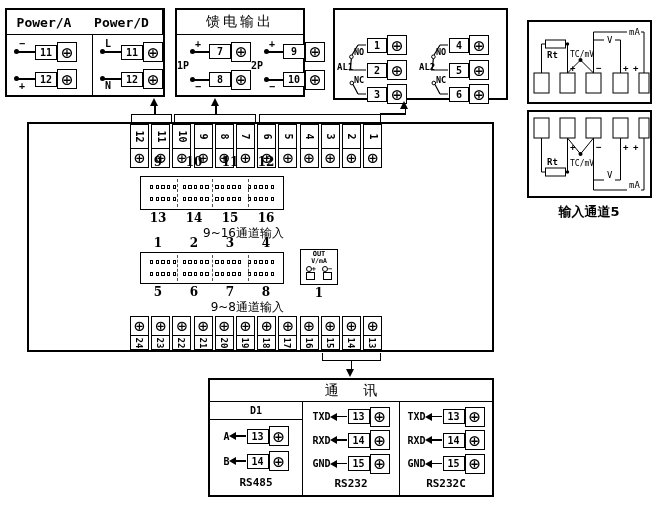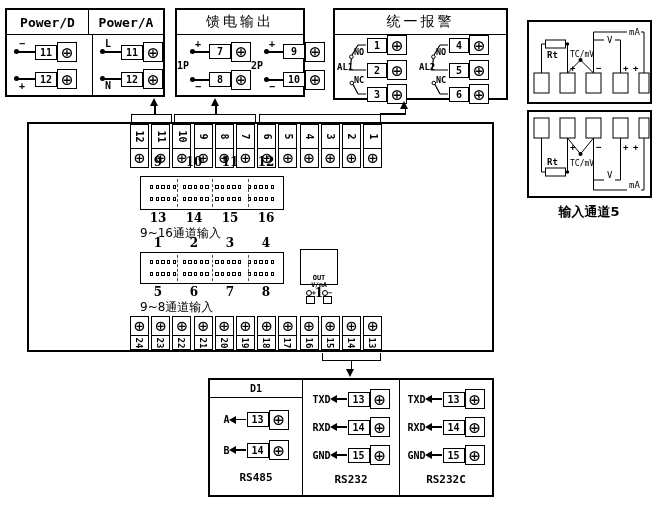--- a/index.html
+++ b/index.html
@@ -37,21 +37,21 @@
   .hline{position:absolute;height:1.5px;background:#000;}
   .tri-up{position:absolute;width:0;height:0;border-left:4.5px solid transparent;border-right:4.5px solid transparent;border-bottom:8px solid #000;}
   .tri-dn{position:absolute;width:0;height:0;border-left:4.5px solid transparent;border-right:4.5px solid transparent;border-top:8px solid #000;}
   
   .conn{position:absolute;border:1.2px solid #000;box-sizing:border-box;display:flex;flex-direction:column;justify-content:space-evenly;padding:0 9px;}
   .pins{display:flex;gap:2.4px;}
   .pin{width:4px;height:4px;border:1px solid #000;box-sizing:border-box;display:inline-block;}
   .dashsep{position:absolute;border-left:1px dashed #555;top:2px;bottom:2px;}
   .clabels{position:absolute;display:flex;font-size:12px;font-weight:bold;font-family:"DejaVu Serif", serif;}
   .clabels span{flex:1;text-align:center;}
-  .caption{position:absolute;text-align:left;font-size:12px;font-family:"DejaVu Sans", sans-serif;}
+  .caption{position:absolute;text-align:right;font-size:12px;font-family:"DejaVu Sans", sans-serif;}
   
   .al-label{position:absolute;font-size:9px;font-weight:bold;}
   .al-txt{position:absolute;font-size:8.5px;font-weight:bold;}
   .trow{position:absolute;display:flex;align-items:center;}
   
   .warrow{position:relative;width:15px;height:1.4px;background:#000;margin:0 1px;}
   .ahead{position:absolute;left:-2px;top:-3.3px;width:0;height:0;border-top:4px solid transparent;border-bottom:4px solid transparent;border-right:7px solid #000;}
   .ccol{display:flex;flex-direction:column;box-sizing:border-box;}
   .chead{height:17px;border-bottom:1.2px solid #000;display:flex;align-items:center;justify-content:center;font-size:10px;font-weight:bold;}
   .cbody{flex:1;display:flex;flex-direction:column;justify-content:space-evenly;align-items:center;padding:1px 0;}
@@ -60,22 +60,22 @@
   .watermark{position:absolute;font-size:26px;font-weight:bold;color:#d9d9d9;letter-spacing:1px;}
   svg text{font-family:"DejaVu Sans Mono", monospace;}
 </style>
 </head>
 <body>
 
 <div class="canvas">
 
   <div class="box" style="left:5px;top:8px;width:160px;height:89px;">
     <div class="hdr" style="height:24px;display:flex;padding:0;letter-spacing:0;">
+      <div style="flex:1;height:100%;display:flex;align-items:center;justify-content:center;font-size:13px;font-weight:bold;font-family:'DejaVu Sans Mono',monospace;">Power/A</div>
       <div style="width:81px;border-right:1.5px solid #000;height:100%;display:flex;align-items:center;justify-content:center;font-size:13px;font-weight:bold;font-family:'DejaVu Sans Mono',monospace;">Power/D</div>
-      <div style="flex:1;height:100%;display:flex;align-items:center;justify-content:center;font-size:13px;font-weight:bold;font-family:'DejaVu Sans Mono',monospace;">Power/A</div>
     </div>
     <div style="display:flex;height:61px;">
       <div style="width:81px;border-right:1.5px solid #000;display:flex;flex-direction:column;justify-content:space-evenly;padding-left:8px;">
         <div class="prow">
           <span class="sigwire">
               <span class="dot"></span>
               <span class="sg sg-top">−</span>
             </span>
           <span class="numbox">11</span>
           <span class="screw">⊕</span>
@@ -152,21 +152,20 @@
               </span>
             <span class="numbox">10</span>
             <span class="screw">⊕</span>
           </div>
         </div>
       </div>
     </div>
   </div>
 
   <div class="box" style="left:333px;top:8px;width:175px;height:92px;">
-    <div class="hdr" style="height:24px;">统一报警</div>
 
     <div class="abs" style="left:2px;top:24px;width:78px;height:64px;">
       <span class="al-label" style="left:0;top:28px;">AL1</span>
       <svg class="abs" style="left:11px;top:0;" width="18" height="64" viewBox="0 0 18 64">
         <path d="M10,11 H18 M4,21 L10,11 M1,36 H18 M2,36 L3.4,24.6 M5,50.5 L10,60 M10,60 H18" stroke="#000" stroke-width="1.2" fill="none"></path>
         <circle cx="3.4" cy="22.8" r="1.8" stroke="#000" stroke-width="1" fill="#fff"></circle>
         <circle cx="3.8" cy="49" r="1.8" stroke="#000" stroke-width="1" fill="#fff"></circle>
       </svg>
       <span class="al-txt" style="left:17px;top:13px;">NO</span>
       <span class="al-txt" style="left:17px;top:41px;">NC</span>
@@ -472,21 +471,21 @@
   </div>
   <div class="clabels" style="left:140px;top:285px;width:144px;">
     <span>5</span>
       <span>6</span>
       <span>7</span>
       <span>8</span>
   </div>
   <div class="caption" style="left:140px;top:299px;width:144px;">9~8通道输入</div>
 
   <div class="abs" style="left:300px;top:249px;width:38px;height:36px;border:1.5px solid #000;box-sizing:border-box;display:flex;flex-direction:column;align-items:center;">
-    <span style="font-size:7px;font-weight:bold;line-height:8px;margin-top:24px;">OUT</span>
+    <span style="font-size:7px;font-weight:bold;line-height:8px;">OUT</span>
     <span style="font-size:6.5px;font-weight:bold;line-height:7px;">V/mA</span>
     <div style="display:flex;gap:6px;margin-top:1px;">
       <div style="display:flex;flex-direction:column;align-items:center;">
         <span style="display:flex;align-items:flex-start;">
             <span style="width:4px;height:4px;border:1px solid #000;border-radius:50%;"></span>
             <span style="font-size:7px;font-weight:bold;line-height:6px;">+</span>
           </span>
         <span style="width:9px;height:8px;border:1px solid #000;box-sizing:border-box;"></span>
       </div>
       <div style="display:flex;flex-direction:column;align-items:center;">
@@ -573,20 +572,21 @@
           <span>13</span>
         </div>
       </div>
   </div>
 
   <div class="bracket-dn" style="left:322px;top:353px;width:59px;"></div>
   <div class="vline" style="left:350.5px;top:360px;height:10px;"></div>
   <div class="tri-dn" style="left:346px;top:369px;"></div>
 
   <div class="box" style="left:208px;top:378px;width:286px;height:119px;display:flex;flex-direction:column;">
+    <div class="hdr" style="height:21px;letter-spacing:10px;text-indent:10px;">通 讯</div>
     <div style="flex:1;display:flex;">
 
       <div class="ccol" style="width:92px;">
         <div class="chead">D1</div>
         <div class="cbody">
           <div class="crow">
             <span class="clab">A</span>
             <span class="warrow">
                 <span class="ahead"></span>
               </span>

